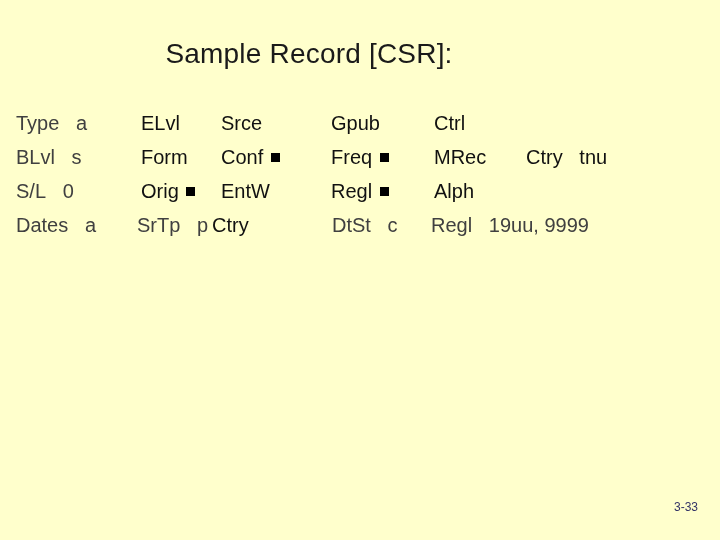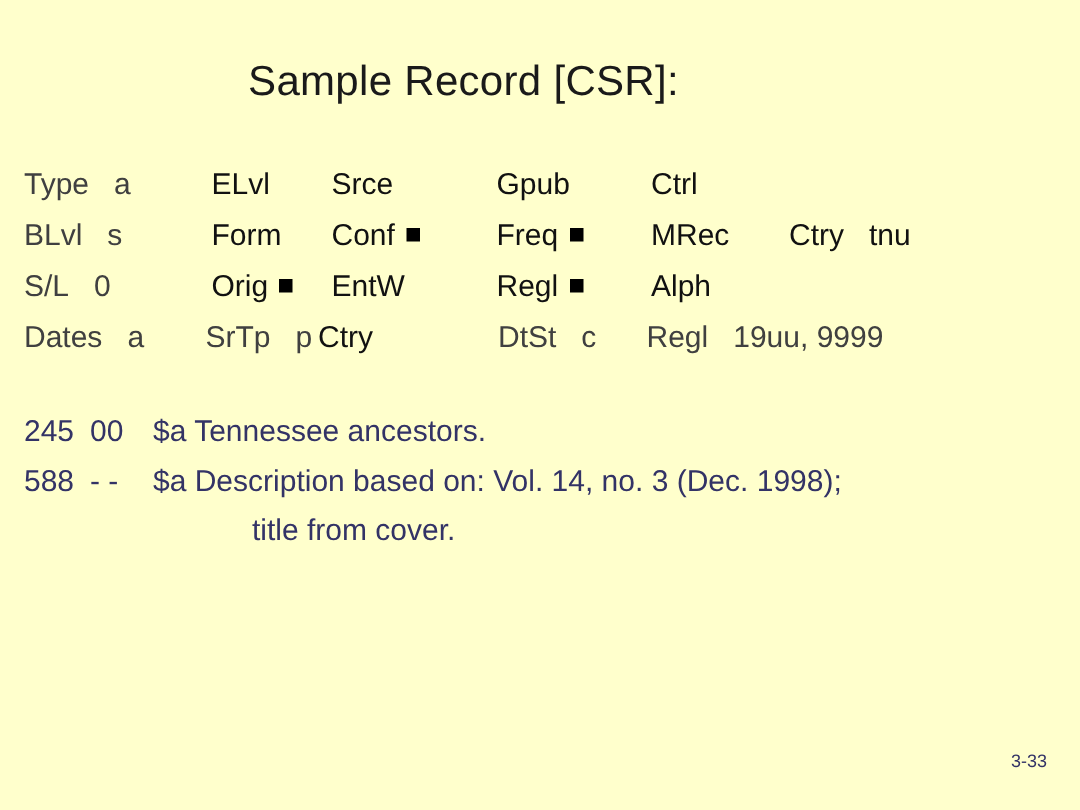--- a/index.html
+++ b/index.html
@@ -212,25 +212,16 @@
         <span class="val navy">c</span>
       </span>
       <span class="cell r4c5">
         <span class="lbl navy">Regl</span>&nbsp;&nbsp;
         <span class="val navy">19uu, 9999</span>
       </span>
     </div>
 
   </div>
 
-  <div class="marc">
-    <div class="marc-line">
-      <span class="tag">245</span><span class="ind">00</span><span>$a Tennessee ancestors.</span>
-    </div>
-    <div class="marc-line">
-      <span class="tag">588</span><span class="ind">- -</span><span>$a Description based on: Vol. 14, no. 3 (Dec. 1998);</span>
-    </div>
-    <div class="marc-line marc-cont">title from cover.</div>
-  </div>
 
   <div class="page-num">3-33</div>
 
 </div>
 
 </body></html>

